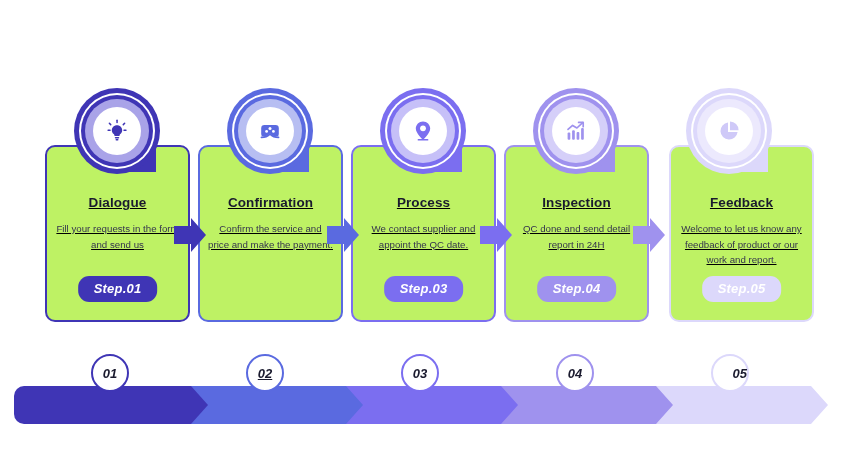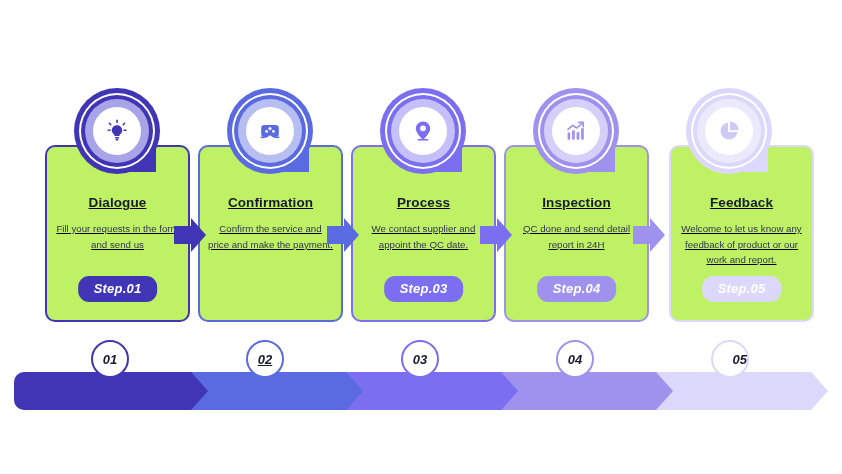--- a/index.html
+++ b/index.html
@@ -147,21 +147,21 @@
     width: 32px;
     height: 40px;
     z-index: 5;
   }
   .connector svg { display: block; }
 
   
   .timeline {
     position: absolute;
     left: 0;
-    top: 340px;
+    top: 354px;
     width: 684px;
     height: 70px;
   }
   .chev-track {
     position: absolute;
     left: 14px;
     top: 32px;
     width: 814px;
     height: 38px;
   }

